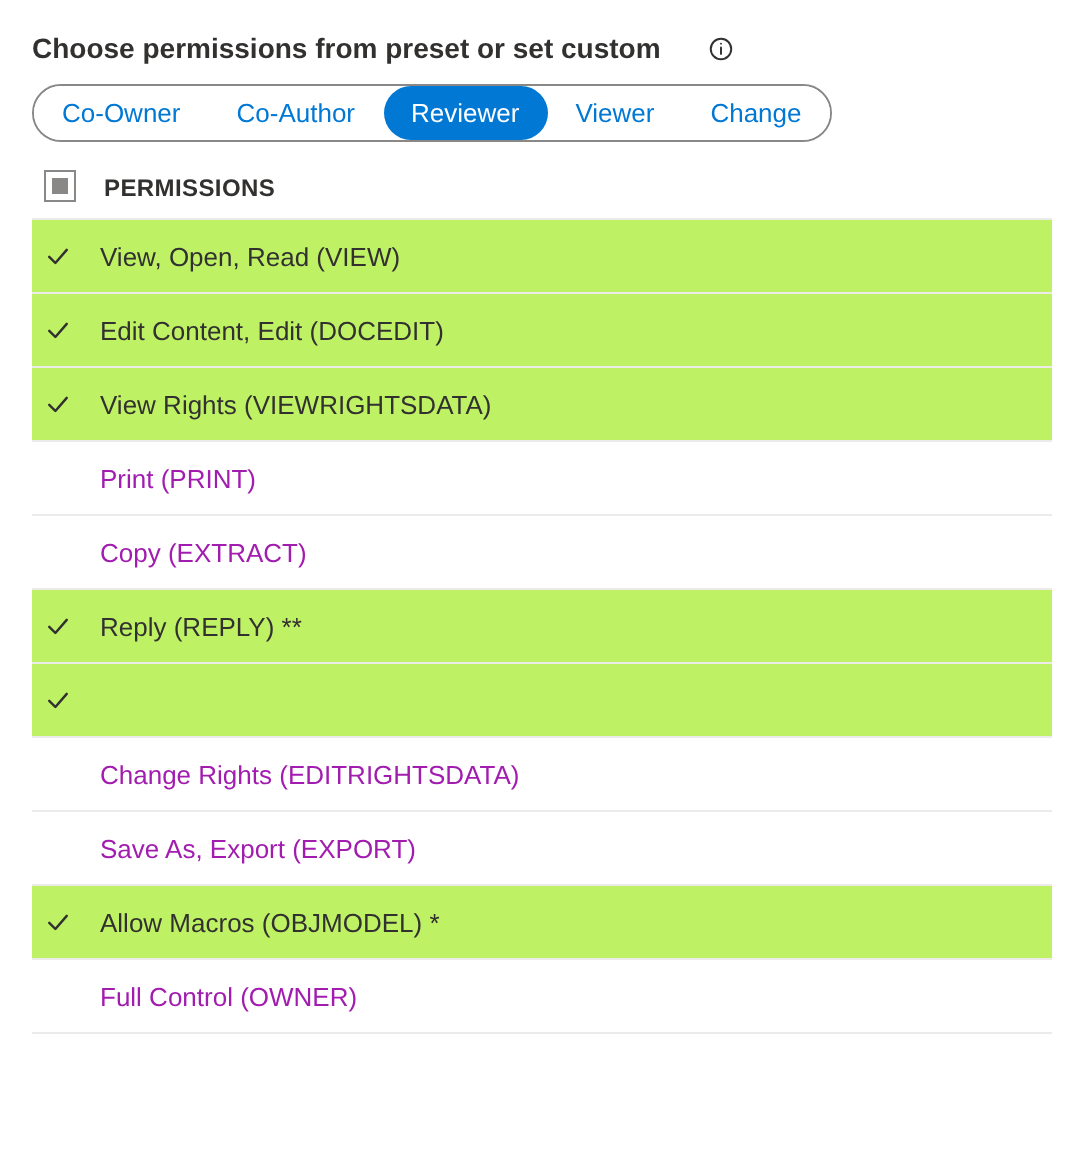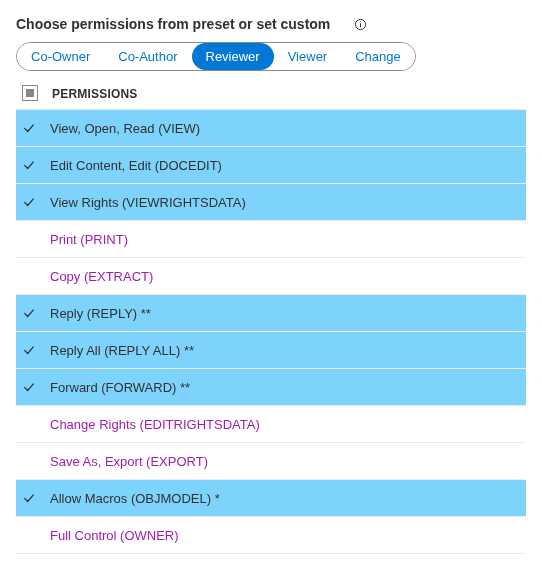--- a/index.html
+++ b/index.html
@@ -85,21 +85,21 @@
   .perm-row {
     display: flex;
     align-items: center;
     min-height: 37px;
     padding: 0 8px 0 4px;
     border-bottom: 1px solid #edebe9;
     font-size: 13px;
     cursor: pointer;
   }
   .perm-row.checked {
-    background: #7dd3fc;
+    background: #bef264;
   }
   .check-cell {
     width: 30px;
     display: inline-flex;
     align-items: center;
     justify-content: flex-start;
     padding-left: 2px;
     color: #323130;
   }
   .perm-label {
@@ -180,29 +180,20 @@
         </svg>
       </span>
       <span class="perm-label">Reply (REPLY) **</span>
     </div>
     <div class="perm-row checked">
       <span class="check-cell">
         <svg viewBox="0 0 16 16" width="14" height="14" fill="none" stroke="currentColor" stroke-width="1.4">
           <polyline points="3,8.5 6.5,12 13,4.5" stroke-linecap="round" stroke-linejoin="round"></polyline>
         </svg>
       </span>
-      <span class="perm-label">Reply All (REPLY ALL) **</span>
-    </div>
-    <div class="perm-row checked">
-      <span class="check-cell">
-        <svg viewBox="0 0 16 16" width="14" height="14" fill="none" stroke="currentColor" stroke-width="1.4">
-          <polyline points="3,8.5 6.5,12 13,4.5" stroke-linecap="round" stroke-linejoin="round"></polyline>
-        </svg>
-      </span>
-      <span class="perm-label">Forward (FORWARD) **</span>
     </div>
     <div class="perm-row">
       <span class="check-cell"></span>
       <span class="perm-label">Change Rights (EDITRIGHTSDATA)</span>
     </div>
     <div class="perm-row">
       <span class="check-cell"></span>
       <span class="perm-label">Save As, Export (EXPORT)</span>
     </div>
     <div class="perm-row checked">

